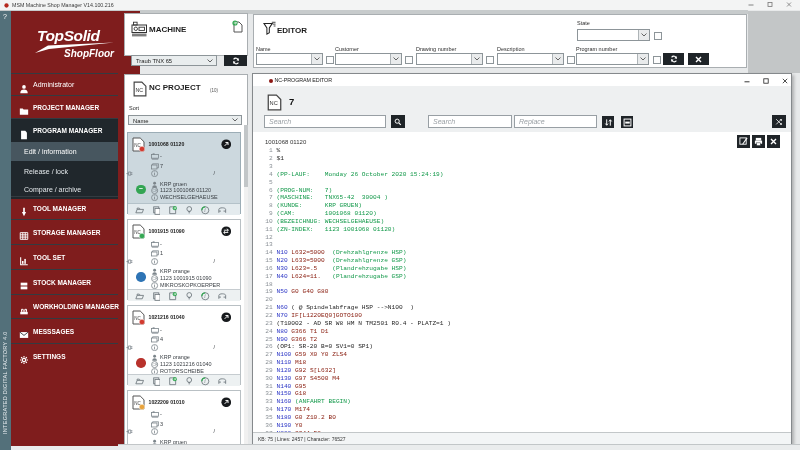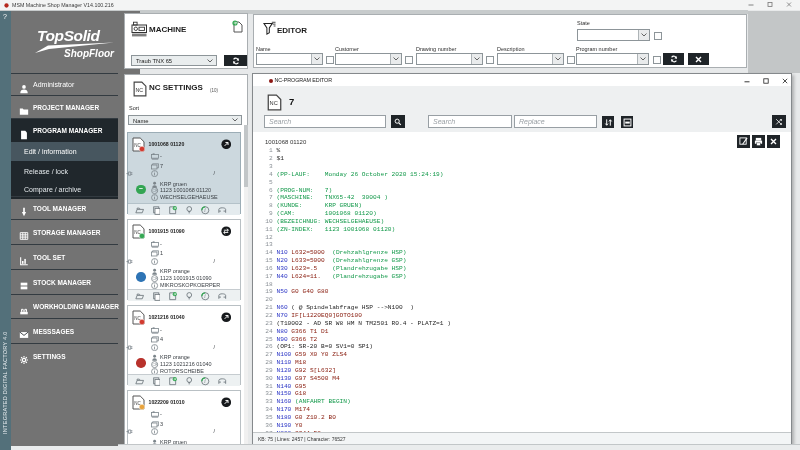--- a/index.html
+++ b/index.html
@@ -9,21 +9,21 @@
 #titlebar .tt { position:absolute; left:12px; top:1.5px; font-size:5.3px; color:#3a3a3a; }
 #tstrip1 { position:absolute; left:0; top:10px; width:748px; height:3.5px; background:#c7cbcc; }
 #grayblock { position:absolute; left:748px; top:10.5px; width:52px; height:62px; background:#c3c6c7; }
 
 
 #strip { position:absolute; left:0; top:11px; width:11px; height:439px; background:#53707a; }
 #vert { position:absolute; left:1.5px; top:423px; transform-origin:0 0; transform:rotate(-90deg);
   font-size:5.5px; color:#e8edf0; width:150px; letter-spacing:0.3px; }
 
 
-#sidebar { position:absolute; left:11px; top:11px; width:129px; height:434.5px; background:#737373; }
+#sidebar { position:absolute; left:11px; top:11px; width:129px; height:434.5px; background:#7f1d1d; }
 #progsec { position:absolute; left:0; top:107px; width:107px; height:81px; background:#20272c; }
 .mi { position:absolute; left:0; width:107px; color:#fff; display:flex; align-items:center;
   border-top:0.5px solid #333b41; white-space:nowrap; }
 .mic { width:10px; height:10px; margin:0 4px 0 8px; flex:none; }
 .mic svg { width:10px; height:10px; }
 .smi { position:absolute; left:0; width:107px; height:19px; color:#e4e9ec; font-size:7px;
   line-height:19px; padding-left:13px; }
 .smi.sel { background:#47565f; color:#fff; }
 
 
@@ -32,21 +32,21 @@
 .dd.gray { background:#e9edee; }
 .dda { position:absolute; right:3px; top:0; bottom:0; width:6px; display:flex; align-items:center; }
 .dda2 { position:absolute; right:0; top:0; width:11px; height:100%; background:#e9ebec;
   border-left:1px solid #aeb4b7; display:flex; align-items:center; justify-content:center; }
 .cb { position:absolute; width:8px; height:8px; background:#fdfdfd; border:1px solid #8d9599; }
 .dkbtn { position:absolute; background:#1f2428; color:#fff; display:flex;
   align-items:center; justify-content:center; }
 .dkbtn svg { display:block; }
 
 
-#machine { left:124px; top:13px; width:124px; height:56px; }
+#machine { left:124px; top:13px; width:124px; height:43px; }
 #machine .hdr { position:absolute; left:24px; top:11px; font-weight:700; font-size:8px; color:#1c1c1c; }
 
 
 #ncpanel { left:124px; top:74px; width:124px; height:371px; }
 #ncpanel .hdr { position:absolute; left:24px; top:8px; font-weight:700; font-size:8px; color:#1c1c1c; }
 #ncpanel .cnt { position:absolute; left:85px; top:13px; font-size:4.5px; color:#555; }
 .card { position:absolute; left:2px; width:114px; background:#fff; border:1px solid #b9c0c4; }
 .card.sel { background:#ccd8de; border-color:#9cadb6; }
 .ctitle { position:absolute; left:20.5px; top:8px; font-weight:700; font-size:5.2px; color:#222; }
 .crow { position:absolute; left:4px; width:106px; height:9px; }
@@ -227,21 +227,21 @@
         <path d="M2 8.8 L1.6 5.4 L4.6 6" fill="#fff"></path>
       </svg>
   </div>
 </div>
 
 <div class="panel" id="ncpanel">
   <svg style="position:absolute;left:8px;top:6px;" width="14" height="16" viewBox="0 0 13 15">
     <path d="M1 1 H8.2 L12 4.8 V14 H1 Z" fill="#fff" stroke="#444" stroke-width="1.1"></path>
     <text x="2.2" y="10" font-size="5" fill="#333" font-family="Liberation Sans">NC</text>
   </svg>
-  <span class="hdr">NC SETTINGS</span>
+  <span class="hdr">NC PROJECT</span>
     <span class="cnt">(10)</span>
   <div class="flab" style="left:4px;top:30px;">Sort</div>
   <div class="dd gray" style="left:3px;top:39.5px;width:113.5px;height:10.5px;">
     <span style="position:absolute;left:4px;top:2px;font-size:5.8px;color:#222;">Name</span>
     <span class="dda">
         <svg width="6" height="4" viewBox="0 0 6 4">
           <path d="M0.5 0.5 L3 3 L5.5 0.5" stroke="#555" stroke-width="0.9" fill="none"></path>
         </svg>
       </span>
   </div>

